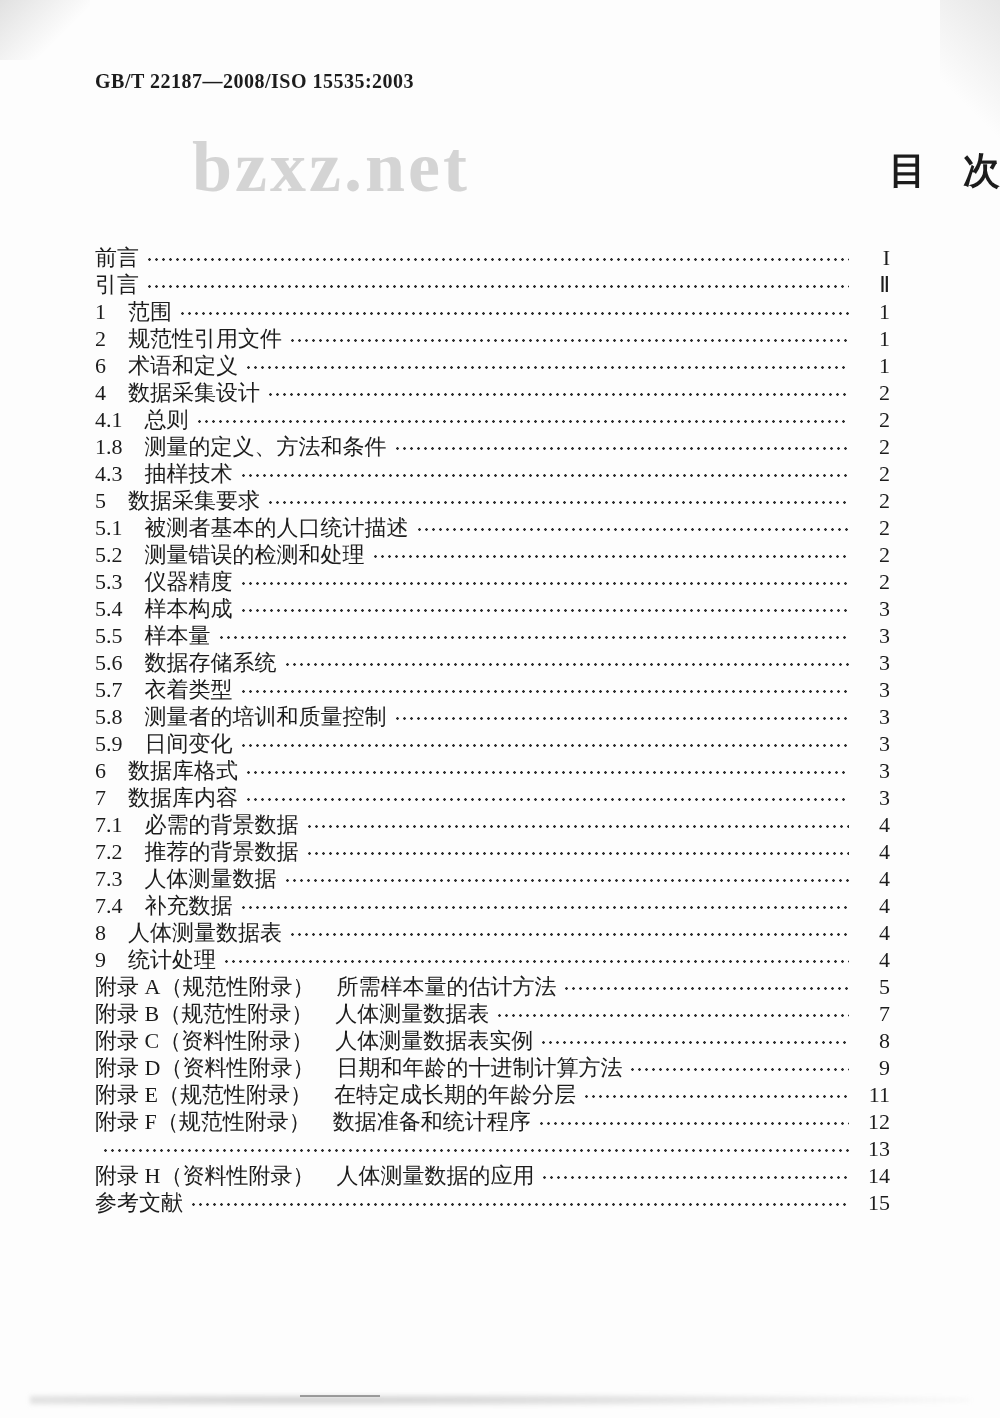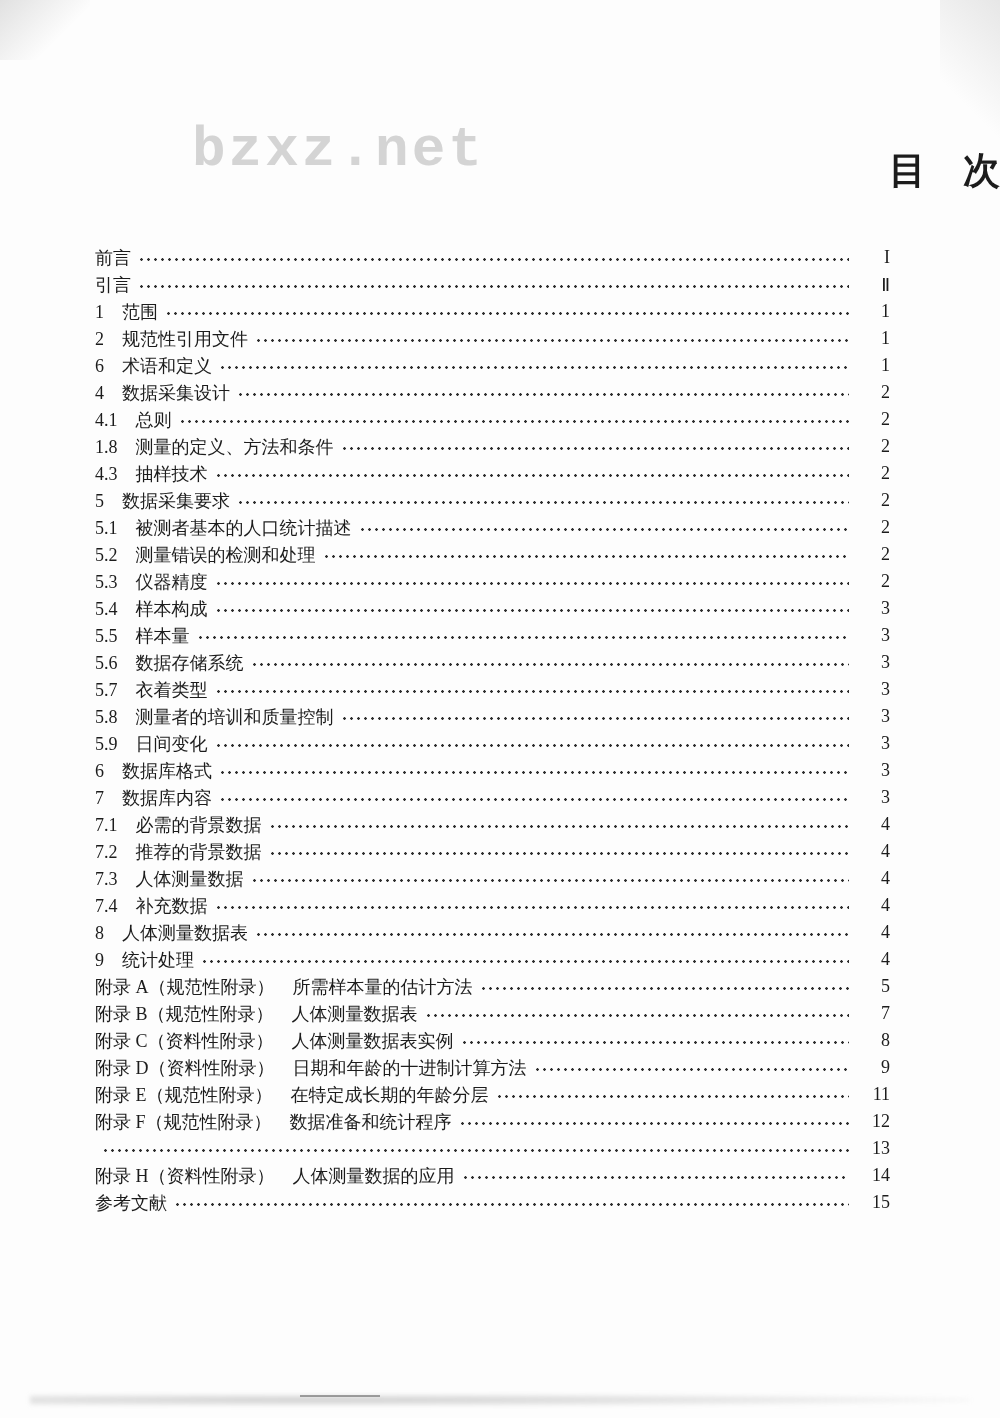--- a/index.html
+++ b/index.html
@@ -43,25 +43,25 @@
     position: absolute;
     top: 70px;
     left: 95px;
     font-size: 20px;
     font-weight: 700;
     letter-spacing: 0.5px;
   }
 
   .watermark {
     position: absolute;
-    top: 118px;
+    top: 126px;
     left: 192px;
-    font-family: Liberation Mono, monospace;
+    font-family: Liberation Serif, serif;
     font-weight: 700;
-    font-size: 56px;
+    font-size: 72px;
     color: rgba(178, 178, 178, 0.55);
     letter-spacing: 3px;
     z-index: 0;
     user-select: none;
   }
 
   .doc-title {
     position: absolute;
     top: 146px;
     left: 0;
@@ -78,21 +78,21 @@
     position: absolute;
     top: 244px;
     left: 95px;
     right: 110px;
     z-index: 1;
   }
   .toc-row {
     display: flex;
     align-items: center;
     height: 27px;
-    font-size: 18px;
+    font-size: 22px;
   }
   .toc-label {
     white-space: pre;
     flex: 0 0 auto;
   }
   .toc-dots {
     flex: 1 1 auto;
     align-self: stretch;
     margin: 0 5px 0 7px;
     background-image: radial-gradient(circle, #2e2e2e 1.15px, transparent 1.5px);
@@ -108,20 +108,21 @@
   }
 </style>
 </head>
 <body>
 
 <div class="page">
 
   <div class="corner-shade-tl"></div>
   <div class="corner-shade-tr"></div>
 
+  <div class="header">GB/T 22187—2008/ISO 15535:2003</div>
 
   <div class="watermark">bzxz.net</div>
 
   <h1 class="doc-title">目　次</h1>
 
   <div class="toc">
     <div class="toc-row">
       <span class="toc-label">前言</span>
       <span class="toc-dots"></span>
       <span class="toc-page">I</span>

